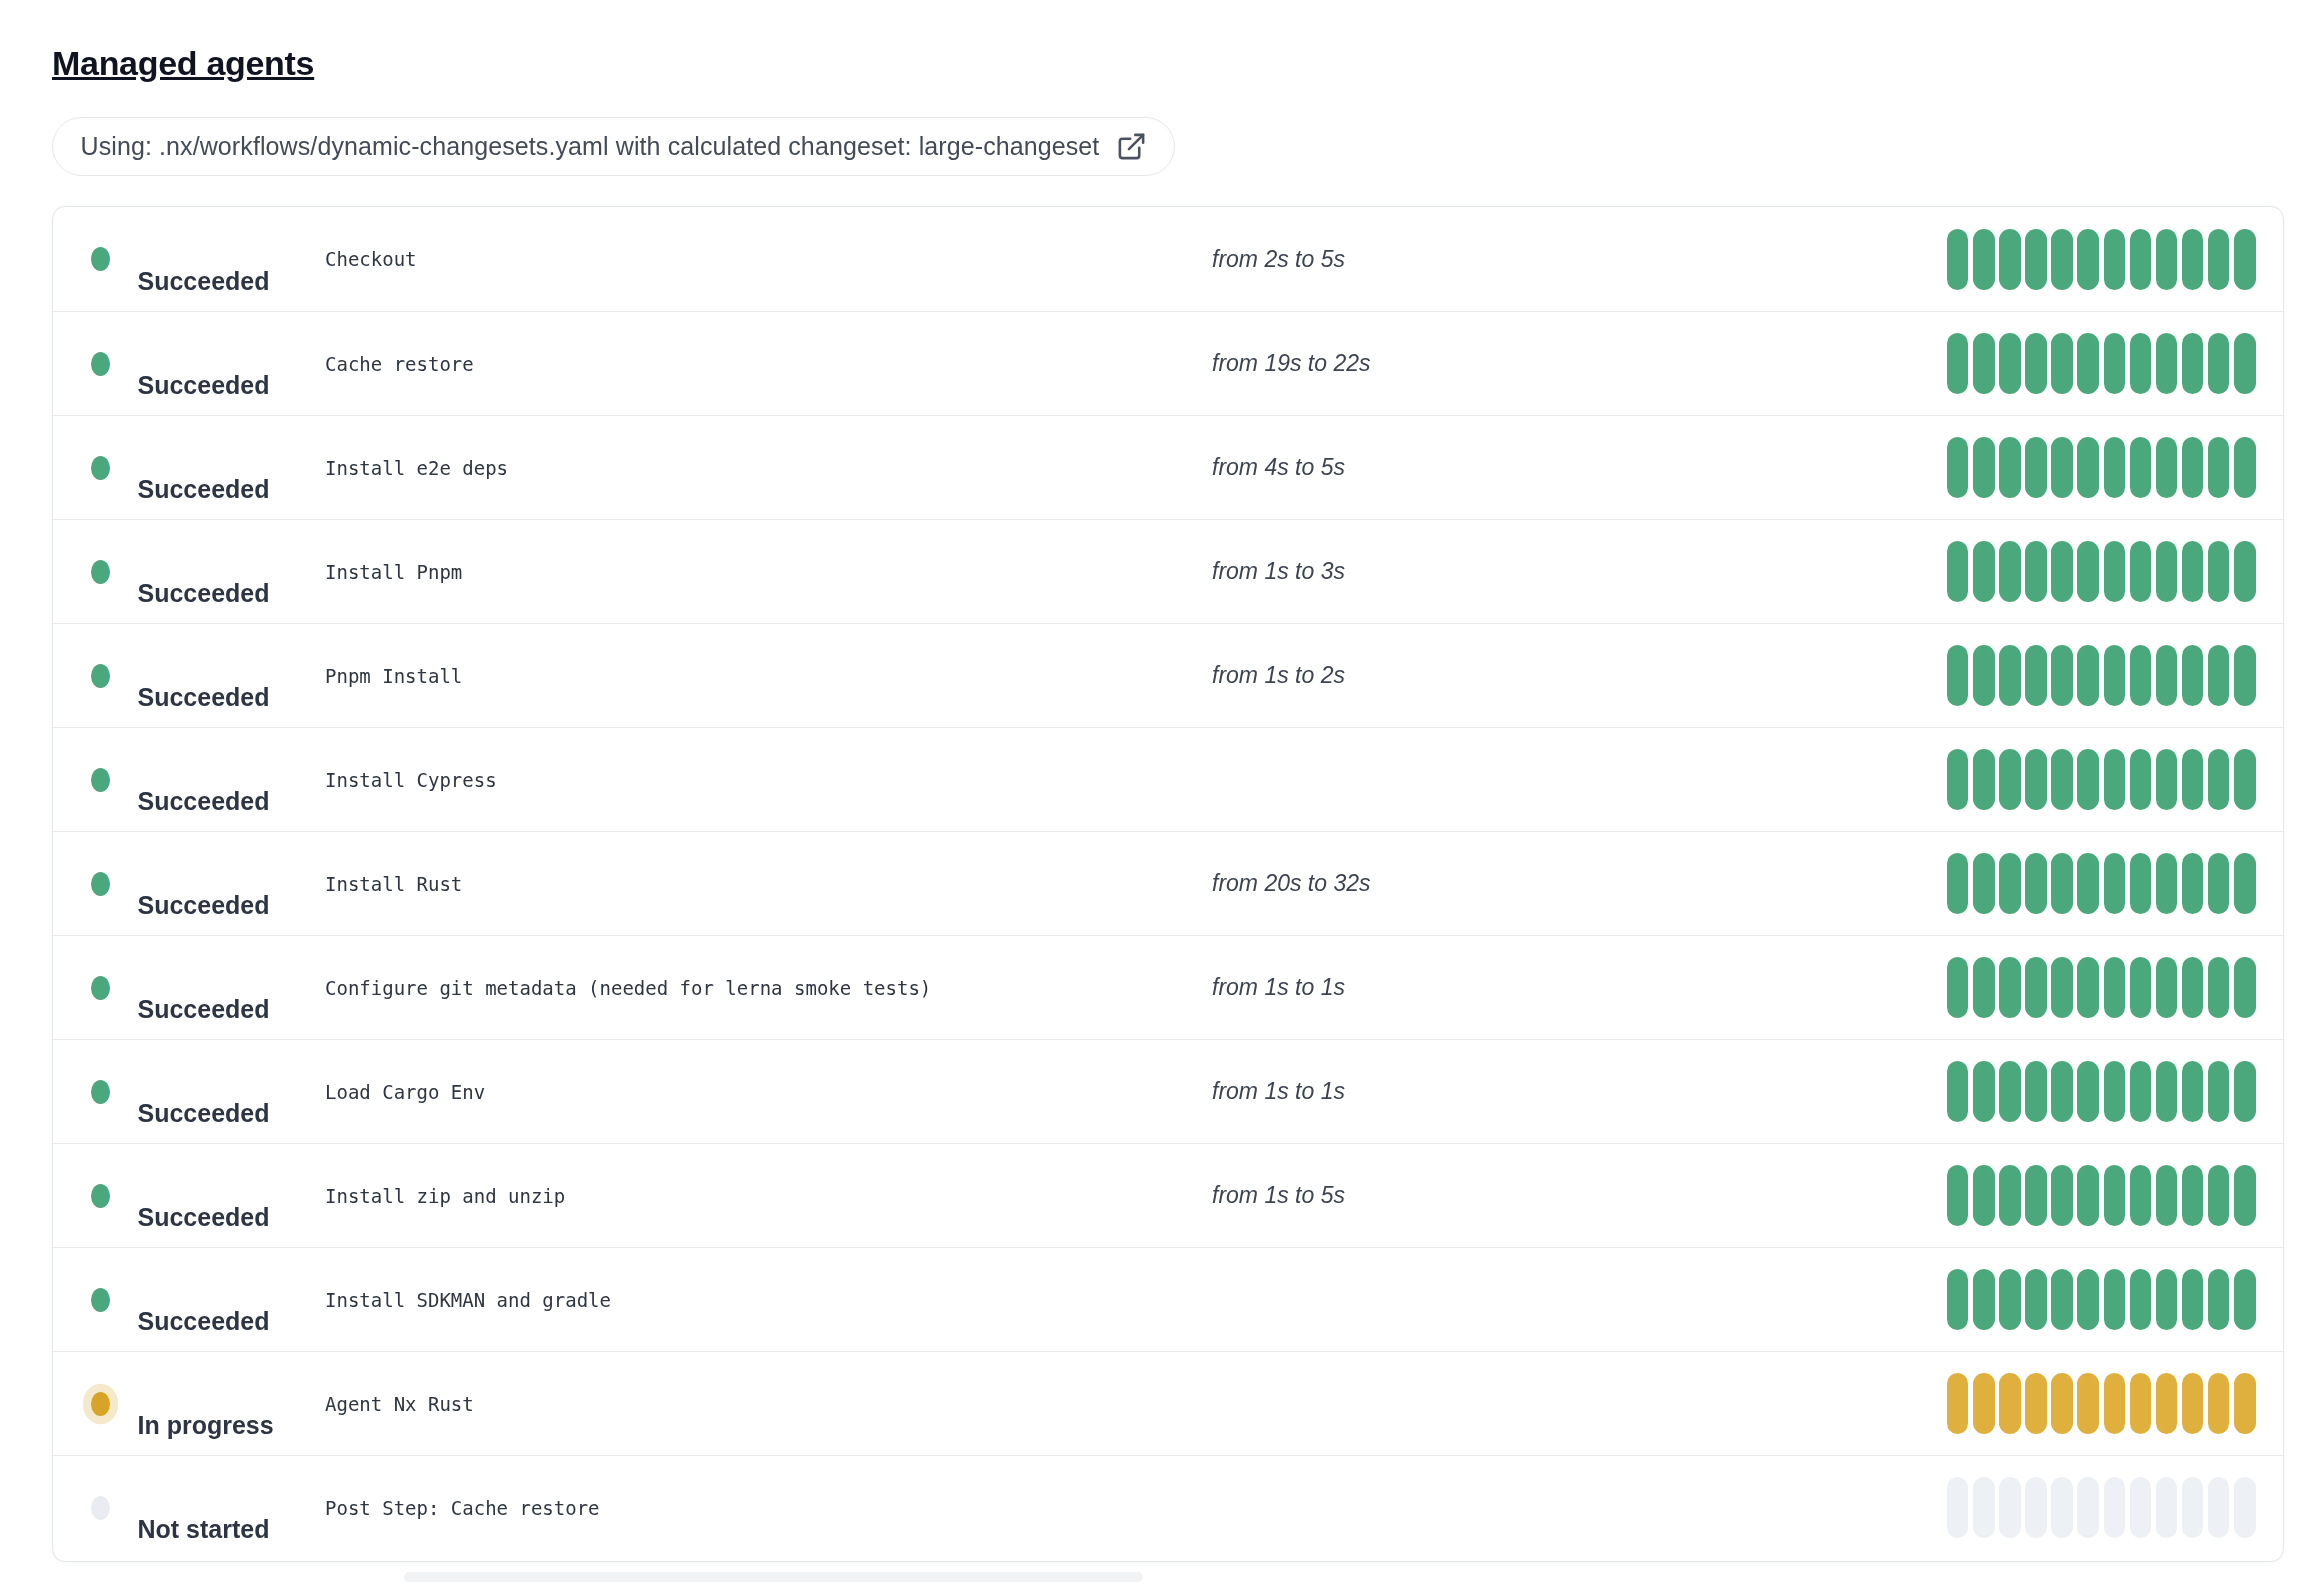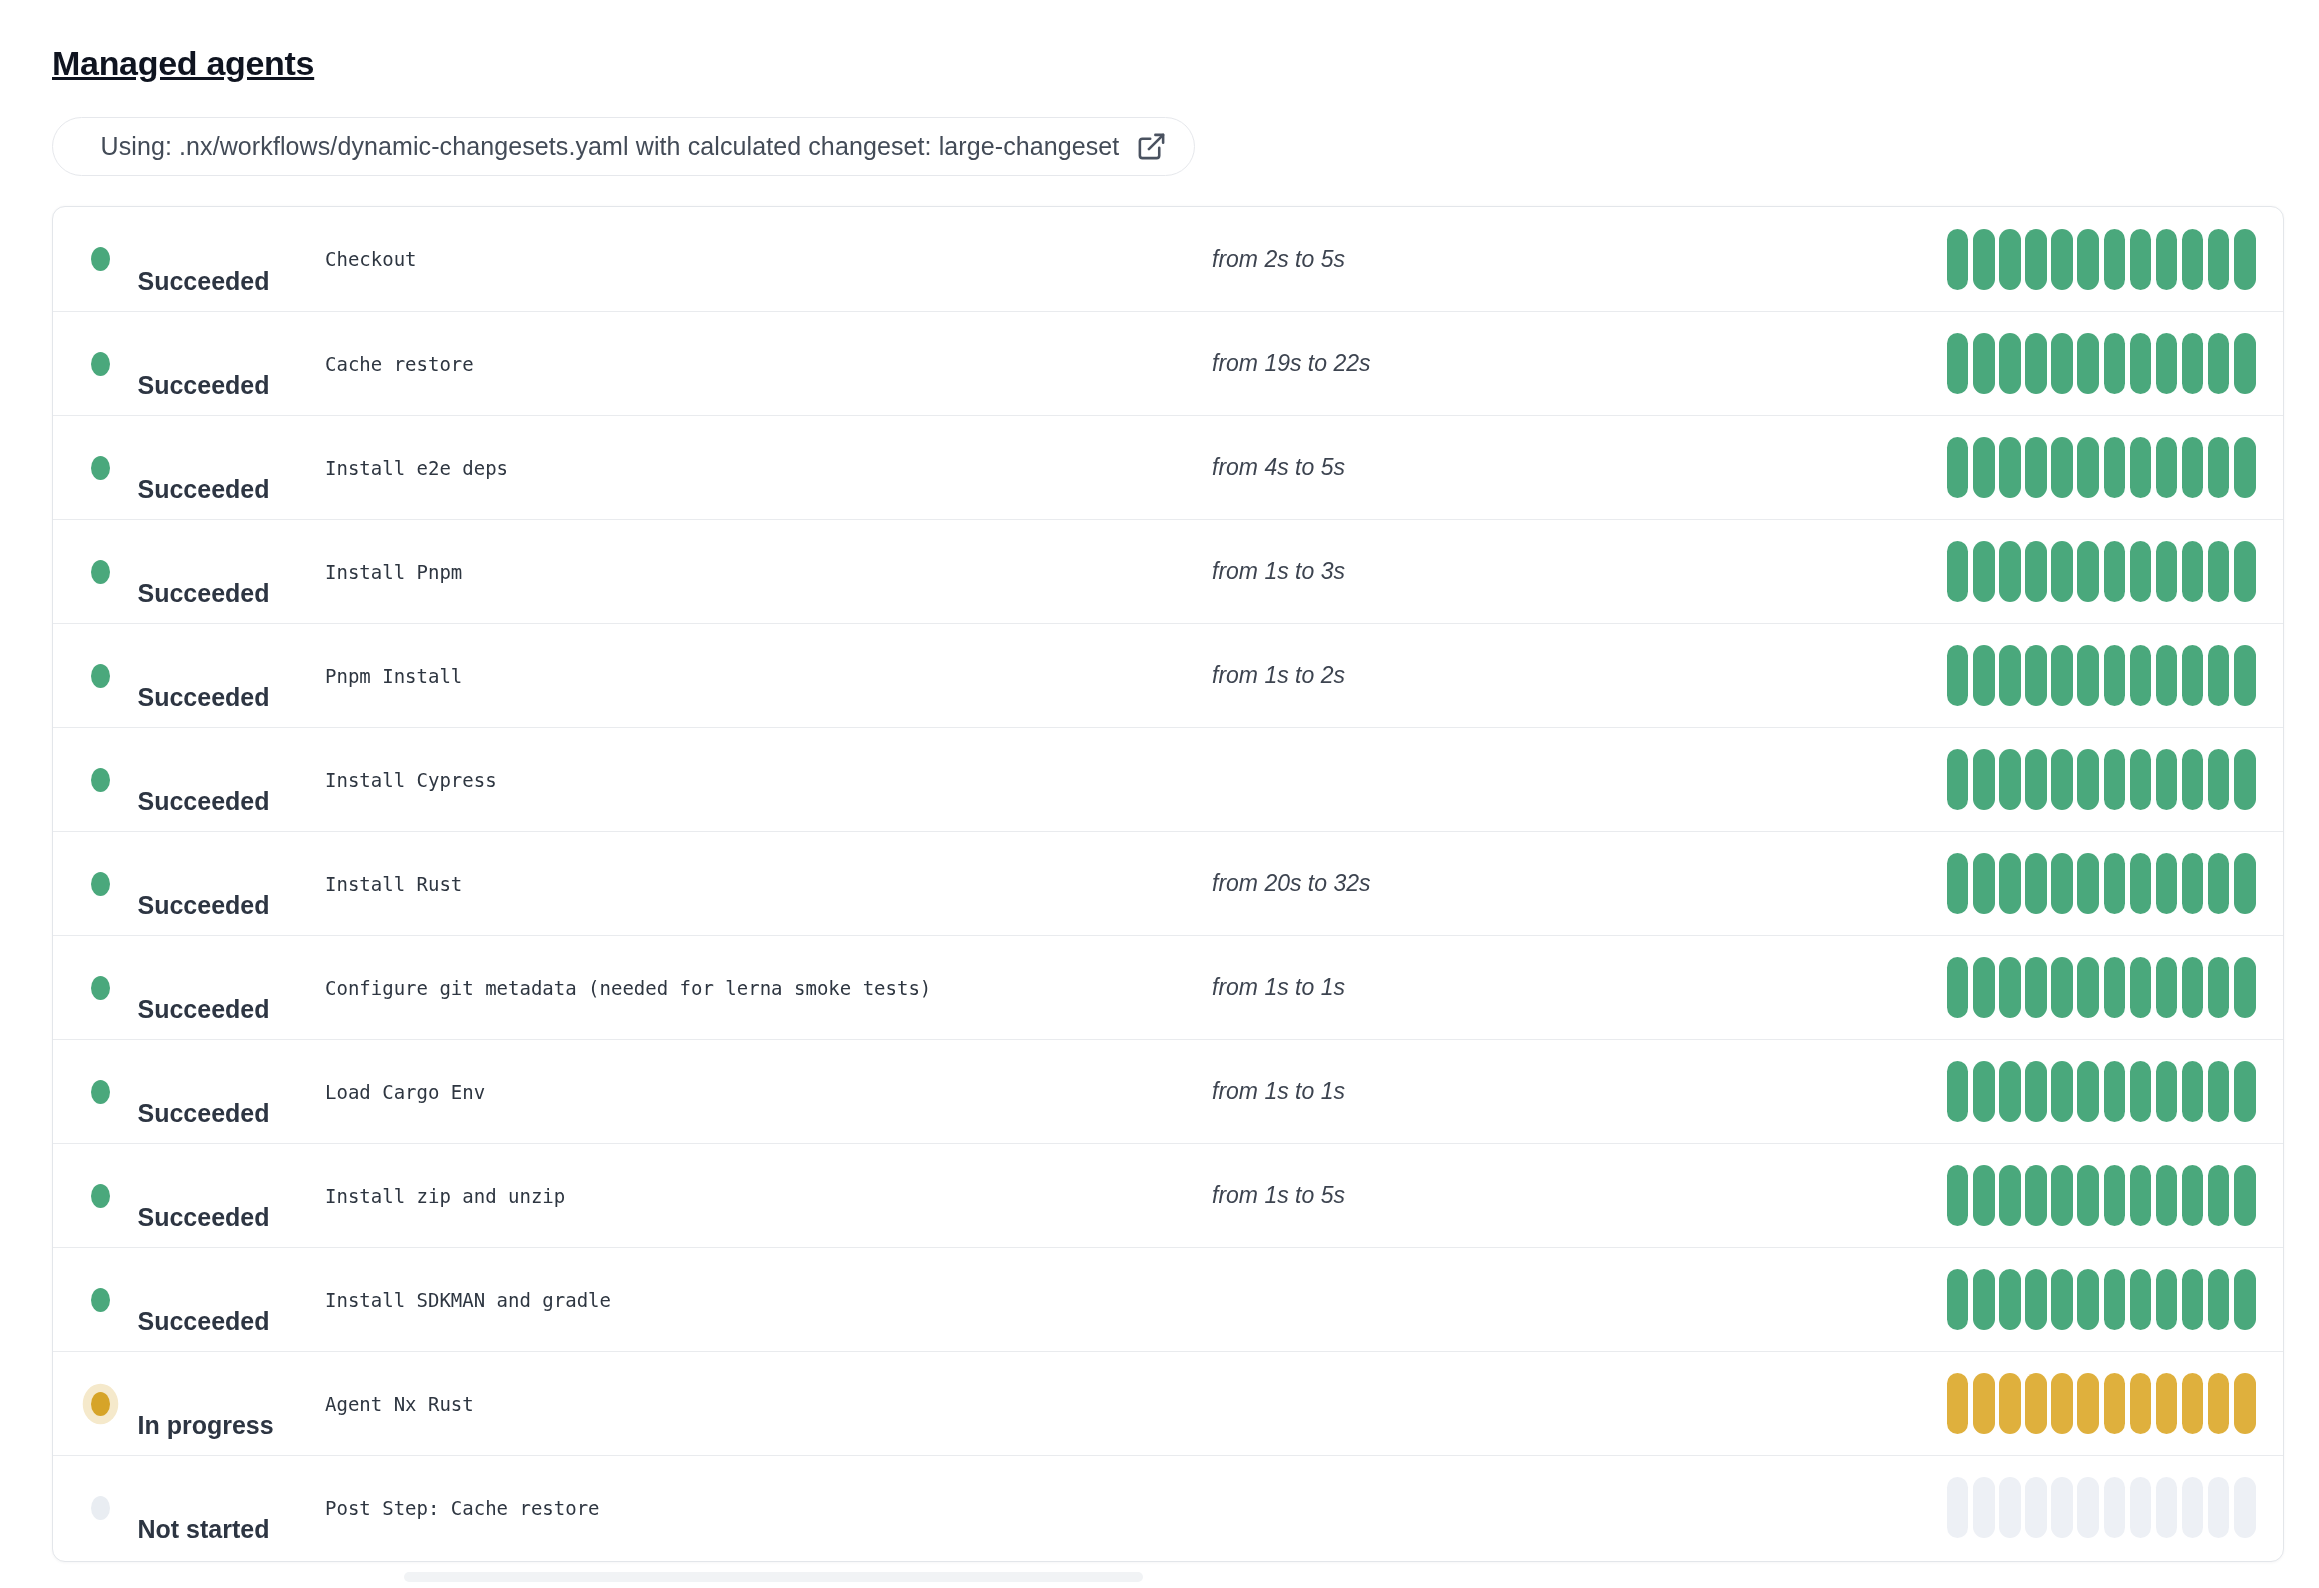--- a/index.html
+++ b/index.html
@@ -6,21 +6,21 @@
   html,body { width:2320px; height:1589px; background:#ffffff; overflow:hidden;
               font-family:"Liberation Sans", sans-serif; }
   .page { position:relative; width:2320px; height:1589px; }
 
   .page-title { position:absolute; left:52px; top:44px; font-size:34px; font-weight:700;
                 color:#0f1420; letter-spacing:-0.3px;text-decoration:underline; }
 
   .chip { position:absolute; left:52px; top:117px; height:59px; display:inline-flex;
           align-items:center; gap:16.5px; padding:0 27.5px; background:#ffffff;
           border:1.8px solid #e6e8ec; border-radius:31px; cursor:pointer; }
-  .chip-label { font-size:25px; font-weight:500; color:#434b57; letter-spacing:0.1px; white-space:nowrap;margin-left:20px; }
+  .chip-label { font-size:25px; font-weight:500; color:#434b57; letter-spacing:0.1px; white-space:nowrap; }
   .chip svg { flex:0 0 auto; }
 
   .card { position:absolute; left:52px; top:206px; width:2232px; height:1356px;
           background:#ffffff; border:0.9px solid #e3e6ea; border-radius:13px;
           overflow:hidden; box-shadow:0 0.9px 2.8px rgba(16,24,40,0.04); }
 
   .row { height:104px; display:flex; align-items:center; padding:0 27.5px 0 38px; }
   .row + .row { border-top:0.9px solid #e9ebee; }
 
   .status { width:234px; flex:0 0 auto; display:flex; align-items:center; }

